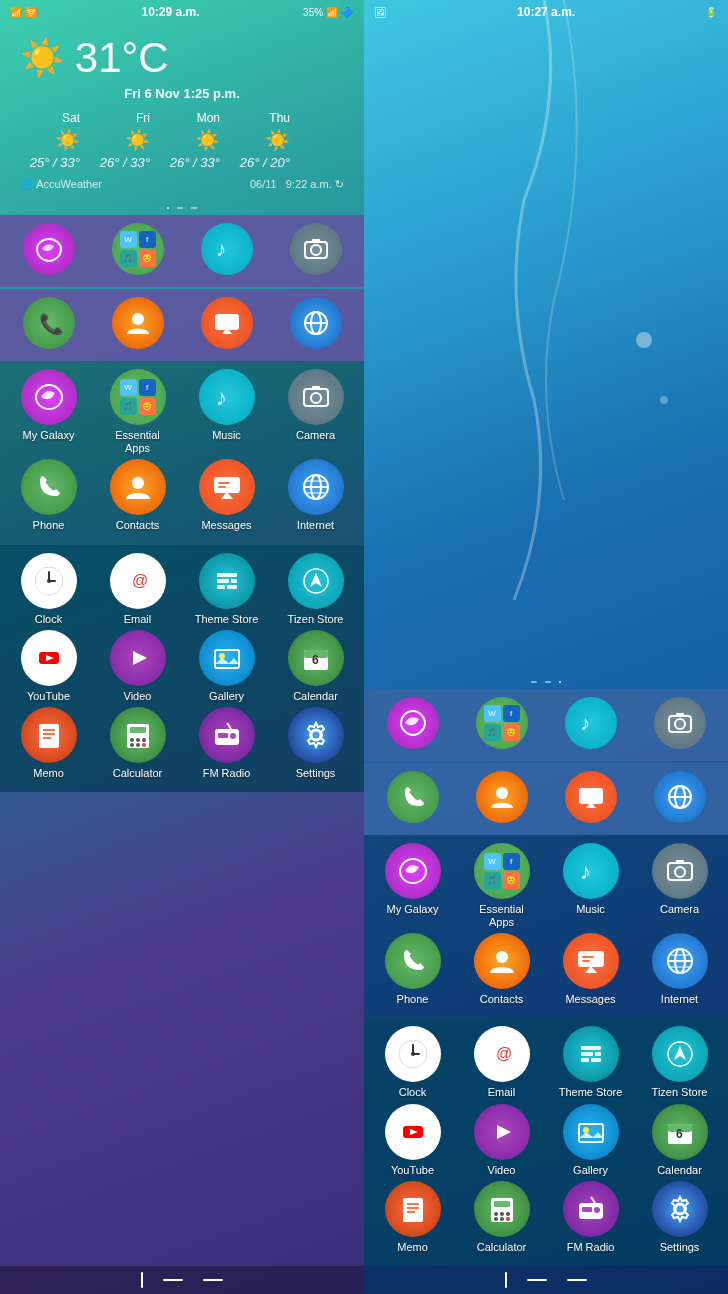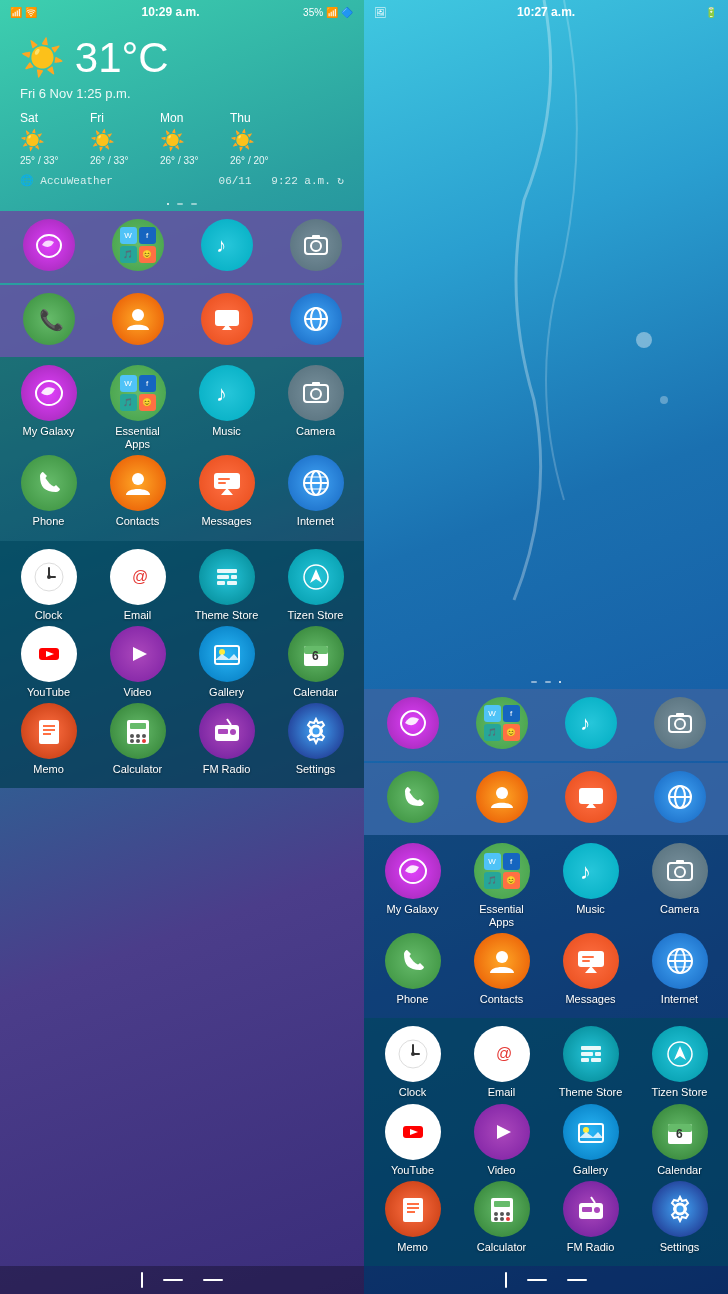--- a/index.html
+++ b/index.html
@@ -92,58 +92,59 @@
     }
 
     .weather-location {
       font-size: 18px;
       font-weight: 500;
       text-align: center;
     }
 
     .weather-date {
       font-size: 13px;
-      text-align: left;
+      text-align: center;
       margin-bottom: 10px;
       opacity: 0.9;
+      font-weight: bold;
     }
 
     .weather-forecast {
       display: flex;
       gap: 10px;
       justify-content: flex-start;
       margin-bottom: 8px;
     }
 
     .forecast-day {
-      text-align: left;
+      text-align: right;
       min-width: 60px;
     }
 
     .forecast-day .day-name {
       font-size: 12px;
       margin-bottom: 3px;
     }
 
     .forecast-day .day-icon {
       font-size: 20px;
       margin-bottom: 3px;
     }
 
     .forecast-day .day-temp {
-      font-size: 10px;
+      font-size: 13px;
       opacity: 0.9;
+      font-style: italic;
     }
 
     .weather-footer {
       display: flex;
       justify-content: space-between;
       font-size: 11px;
       opacity: 0.8;
-      font-family: Liberation Mono, monospace;
     }
 
     
     .page-indicators {
       display: flex;
       justify-content: center;
       gap: 8px;
       padding: 6px 0;
       color: white;
     }

